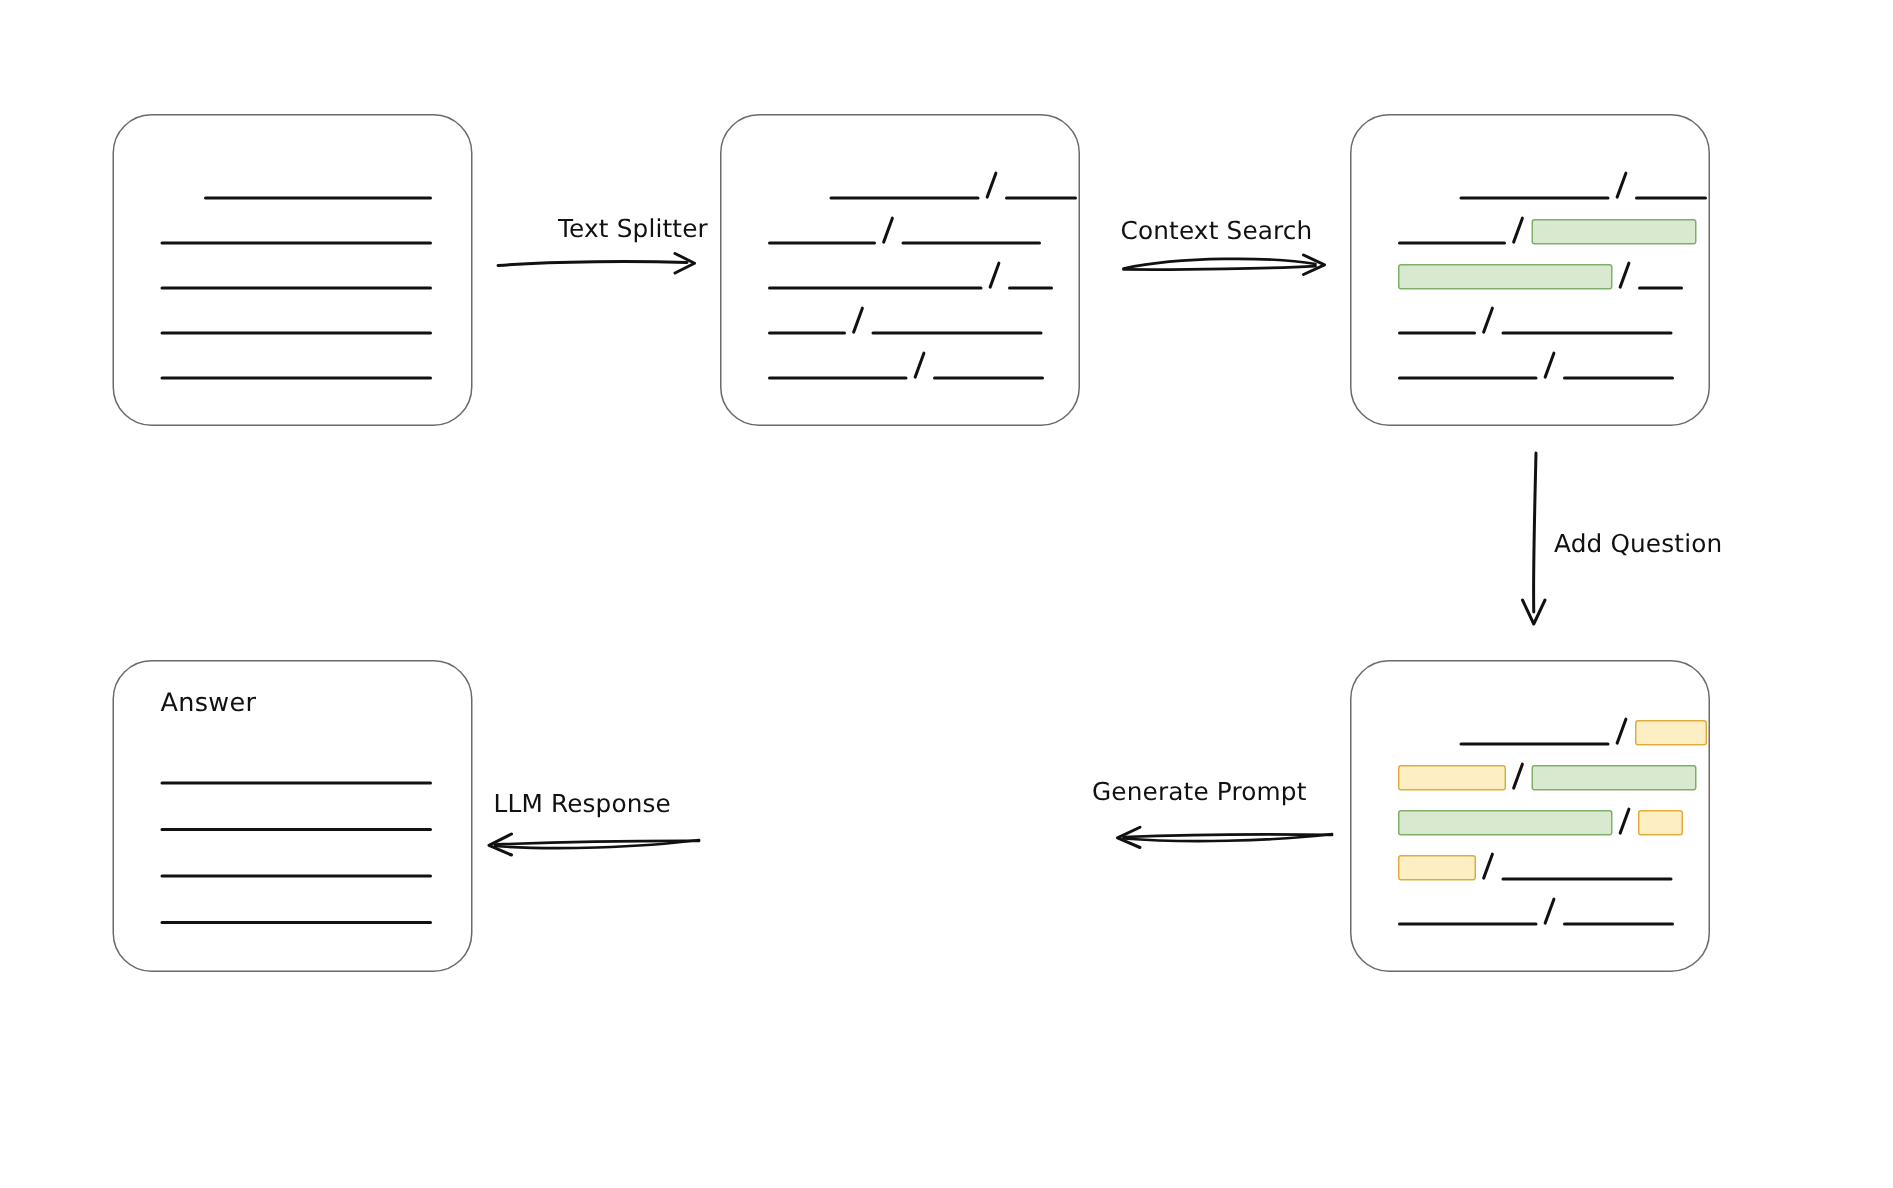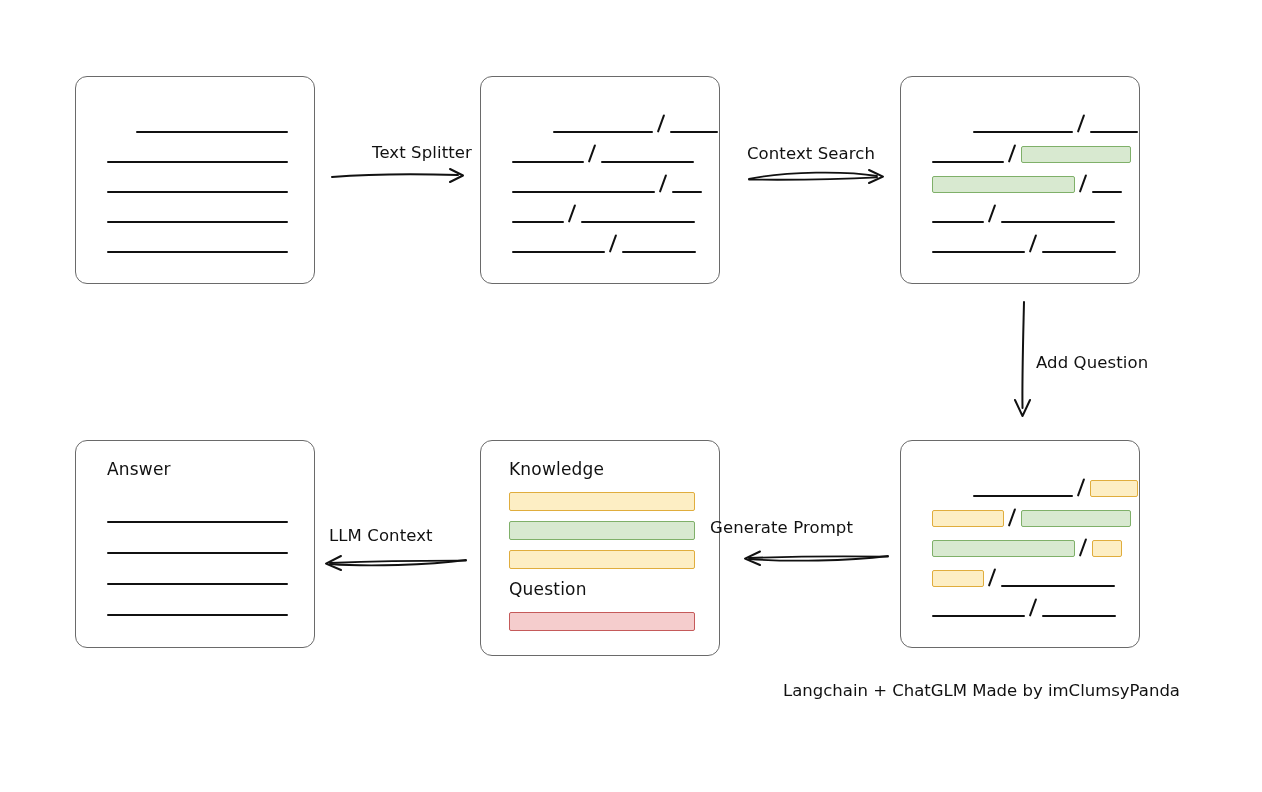--- a/index.html
+++ b/index.html
@@ -18,21 +18,21 @@
   #stage {
     position: absolute;
     left: 0; top: 0;
     width: 1262px;
     height: 792px;
   }
   .node-box {
     position: absolute;
     box-sizing: border-box;
     border: 1.6px solid #6a6a6a;
-    border-radius: 12px;
+    border-radius: 26px;
     background: #ffffff;
     text-decoration: underline;
   }
   .box-title {
     position: absolute;
     font-family: "DejaVu Sans", sans-serif;
     font-size: 17px;
     letter-spacing: 0.2px;
     color: #111;
     white-space: nowrap;
@@ -137,32 +137,20 @@
   <div class="node-box" style="left:75px; top:440px; width:240px; height:208px;">
     <div class="box-title" style="left:31px; top:18px;">Answer</div>
     <div class="rows" style="position:absolute; left:31px; top:62px; width:190px; height:126px;">
         <div class="rule" style="left: 0px; top: 18px; width: 181px;"></div>
         <div class="rule" style="left: 0px; top: 49px; width: 181px;"></div>
         <div class="rule" style="left: 0px; top: 80px; width: 181px;"></div>
         <div class="rule" style="left: 0px; top: 111px; width: 181px;"></div>
       </div>
   </div>
 
-  <div class="node-box" style="left:480px; top:440px; width:240px; height:216px;">
-    <div class="box-title" style="left:28px; top:18px;">Knowledge</div>
-    <div id="knowledge-bars" style="position:absolute; left:28px; top:51px; width:186px; height:76px;">
-        <div class="chip" style="left: 0px; top: 0px; width: 186px; height: 19px; background: rgb(253, 238, 196); border-color: rgb(224, 173, 61);"></div>
-        <div class="chip" style="left: 0px; top: 29px; width: 186px; height: 19px; background: rgb(216, 233, 208); border-color: rgb(127, 176, 105);"></div>
-        <div class="chip" style="left: 0px; top: 58px; width: 186px; height: 19px; background: rgb(253, 238, 196); border-color: rgb(224, 173, 61);"></div>
-      </div>
-    <div class="box-title" style="left:28px; top:138px;">Question</div>
-    <div id="question-bars" style="position:absolute; left:28px; top:171px; width:186px; height:26px;">
-        <div class="chip" style="left: 0px; top: 0px; width: 186px; height: 19px; background: rgb(245, 205, 205); border-color: rgb(197, 90, 90);"></div>
-      </div>
-  </div>
 
   <div class="node-box" style="left:900px; top:440px; width:240px; height:208px;">
     <div class="rows" style="position:absolute; left:31px; top:36px; width:190px; height:150px;">
         <div class="rule" style="left: 41px; top: 18px; width: 100px;"></div>
         <div class="slash" style="left: 148px; top: 1px; height: 19px;"></div>
         <div class="chip" style="left: 158px; top: 3px; width: 48px; height: 17px; background: rgb(253, 238, 196); border-color: rgb(224, 173, 61);"></div>
         <div class="chip" style="left: 0px; top: 33px; width: 72px; height: 17px; background: rgb(253, 238, 196); border-color: rgb(224, 173, 61);"></div>
         <div class="slash" style="left: 79px; top: 31px; height: 19px;"></div>
         <div class="chip" style="left: 89px; top: 33px; width: 110px; height: 17px; background: rgb(216, 233, 208); border-color: rgb(127, 176, 105);"></div>
         <div class="chip" style="left: 0px; top: 63px; width: 143px; height: 17px; background: rgb(216, 233, 208); border-color: rgb(127, 176, 105);"></div>
@@ -189,29 +177,28 @@
     <path d="M2,14.6 C42,15 100,14 130,12.4" stroke-width="1.8" stroke-linecap="round"></path>
     <polyline points="122,5 136,11.6 122,18" stroke-width="2" stroke-linejoin="round" stroke-linecap="round"></polyline>
   </svg>
 
   <div class="edge-label" style="left:1036px; top:353px;">Add Question</div>
   <svg class="edge" style="left:1008px; top:300px;" width="34" height="122" viewBox="0 0 34 122">
     <path d="M16,2 C15,45 14,80 14.5,108" stroke-width="2" stroke-linecap="round"></path>
     <polyline points="7,100 14.5,116 22,100" stroke-width="2" stroke-linejoin="round" stroke-linecap="round"></polyline>
   </svg>
 
-  <div class="edge-label" style="left:710px; top:518px;">Generate Prompt</div>
+  <div class="edge-label" style="left:728px; top:518px;">Generate Prompt</div>
   <svg class="edge" style="left:738px; top:546px;" width="152" height="26" viewBox="0 0 152 26">
     <path d="M150,10 C110,15 50,16 11,13" stroke-width="1.8" stroke-linecap="round"></path>
     <path d="M150,10.6 C108,10 50,10.5 11,12" stroke-width="1.8" stroke-linecap="round"></path>
     <polyline points="22,5.5 7,12.6 22,19" stroke-width="2" stroke-linejoin="round" stroke-linecap="round"></polyline>
   </svg>
 
-  <div class="edge-label" style="left:329px; top:526px;">LLM Context</div>
+  <div class="edge-label" style="left:329px; top:526px;">LLM Response</div>
   <svg class="edge" style="left:318px; top:551px;" width="152" height="26" viewBox="0 0 152 26">
     <path d="M148,9 C110,14 50,16 12,13" stroke-width="1.8" stroke-linecap="round"></path>
     <path d="M148,9.6 C108,9.5 50,10.5 12,12" stroke-width="1.8" stroke-linecap="round"></path>
     <polyline points="23,5 8,12.6 23,19" stroke-width="2" stroke-linejoin="round" stroke-linecap="round"></polyline>
   </svg>
 
-  <div class="caption" style="left:783px; top:681px;">Langchain + ChatGLM Made by imClumsyPanda</div>
 
 </div>
 
 </body></html>

